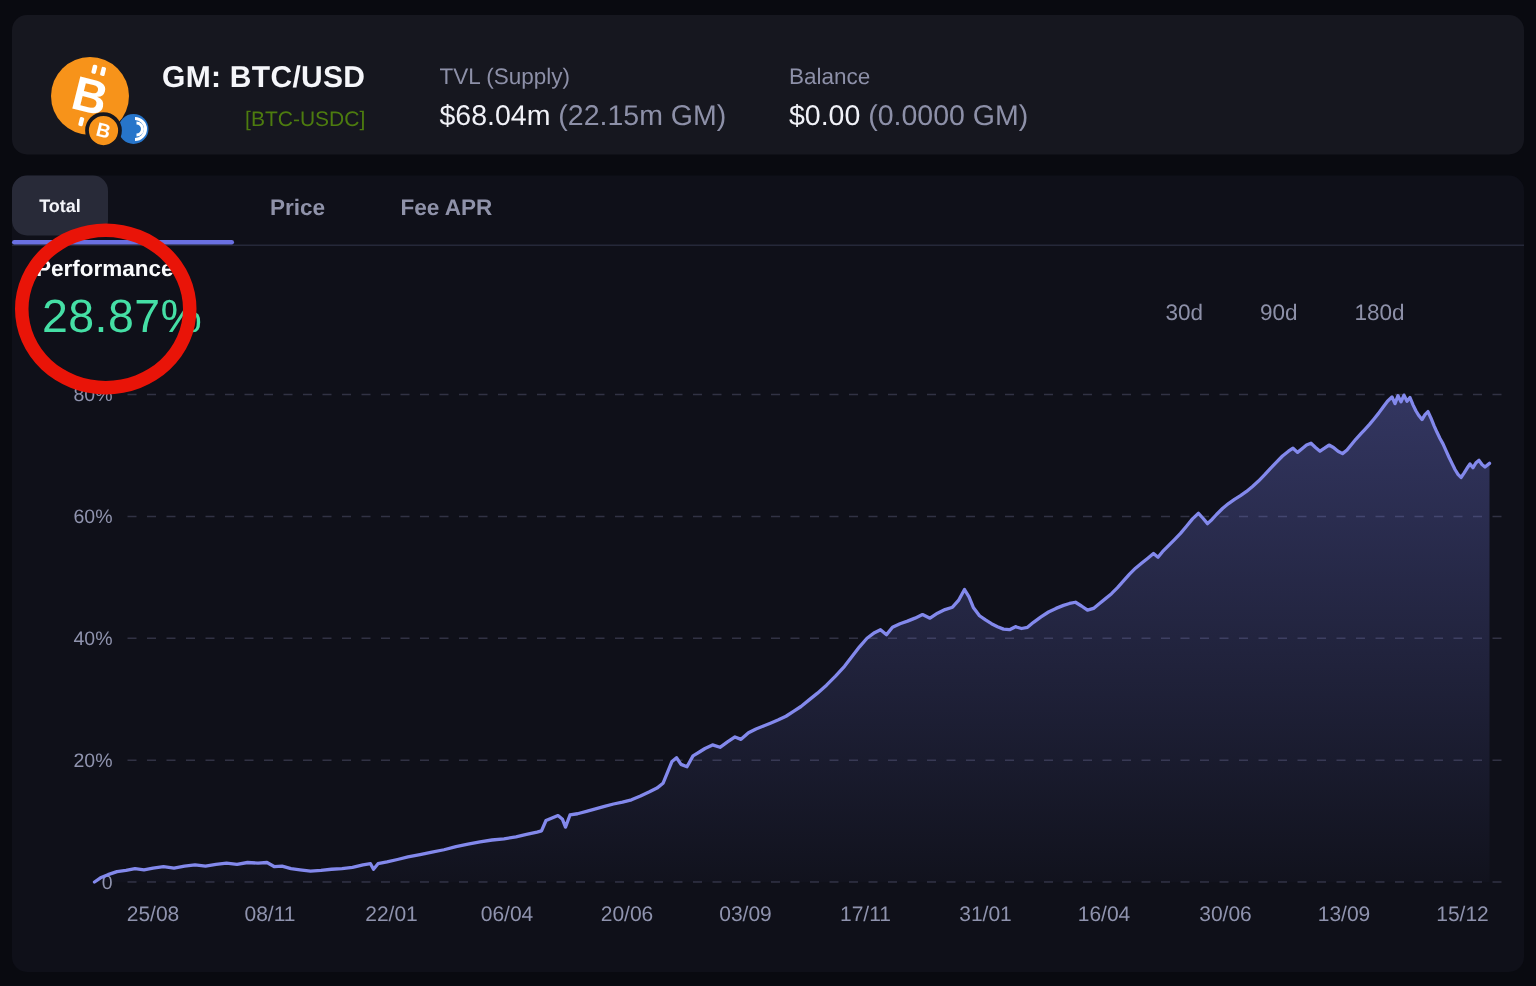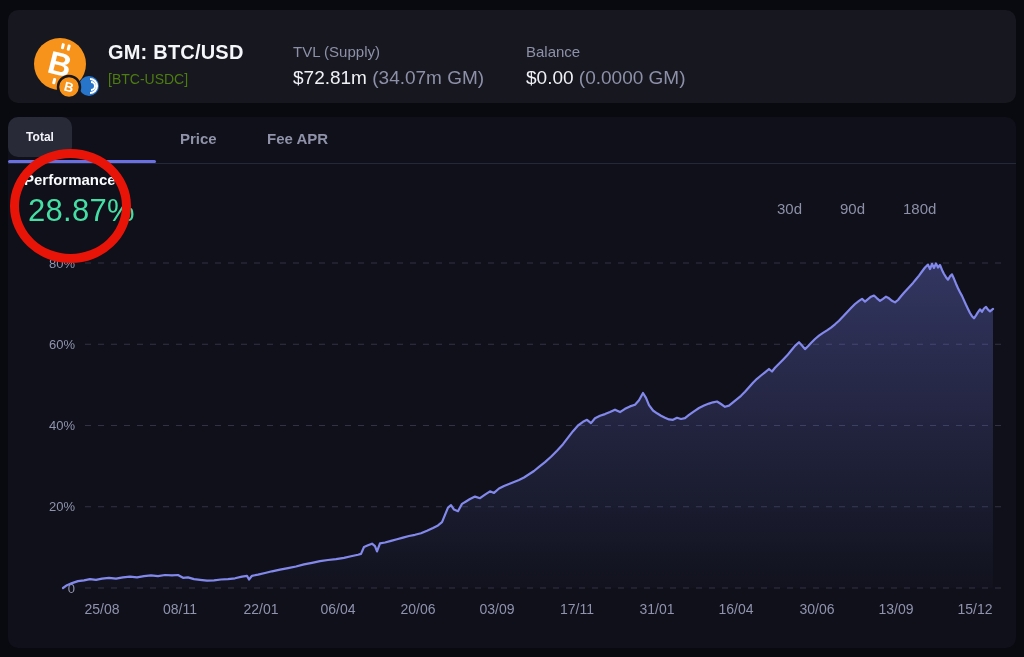--- a/index.html
+++ b/index.html
@@ -5,21 +5,21 @@
   html,body{margin:0;padding:0;background:#090a10;}
   body{width:1024px;height:657px;position:relative;overflow:hidden;
        font-family:"Liberation Sans", sans-serif;color:#eceef4;}
   .card{position:absolute;background:#14151e;border-radius:10px;}
   
   #header-card{left:8px;top:10px;width:1008px;height:93px;background:#16171f;}
   .hrow{position:absolute;display:flex;flex-direction:column;}
   .lbl{font-size:15px;color:#8d90a8;}
   .val{font-size:19px;color:#f0f1f7;font-weight:500;margin-top:7px;white-space:nowrap;}
   .val .dim{color:#8d90a8;font-weight:400;}
-  #market-title{left:100px;top:31px;}
+  #market-title{left:100px;top:31px;text-align:right;}
   #market-title .t{font-size:20px;font-weight:700;color:#f5f6fa;letter-spacing:.2px;}
   #market-title .s{font-size:14px;color:#4d7c0f;margin-top:7px;}
   
   #main-card{left:8px;top:117px;width:1008px;height:531px;background:#0f1019;}
   .tab{position:absolute;top:13px;font-size:15px;color:#8f92a9;cursor:pointer;font-weight:bold;}
   .tab.active{color:#fafbfd;font-weight:700;margin-top:41px;}
   #tab-underline{position:absolute;left:0;top:43px;width:148px;height:3px;background:#6a70e2;border-radius:2px;}
   #tab-divider{position:absolute;left:0;top:46px;width:1008px;height:1px;background:rgba(120,126,175,.22);}
   #perf-value{position:absolute;left:20px;top:76px;font-size:31px;font-weight:500;color:#45dfa5;letter-spacing:.3px;}
   #perf-label{position:absolute;left:125px;top:85px;font-size:15px;color:#8d90a8;}
@@ -56,22 +56,22 @@
   </svg>
 
   <div class="hrow" id="market-title">
     <span class="t">GM: BTC/USD</span>
     <span class="s">[BTC-USDC]</span>
   </div>
 
   <div class="hrow" style="left:285px;top:33px;">
     <span class="lbl">TVL (Supply)</span>
     <span class="val">
-      <span>$72.81m</span>
-      <span class="dim">(34.07m GM)</span>
+      <span>$68.04m</span>
+      <span class="dim">(22.15m GM)</span>
     </span>
   </div>
 
   <div class="hrow" style="left:518px;top:33px;">
     <span class="lbl">Balance</span>
     <span class="val">
       <span>$0.00</span>
       <span class="dim">(0.0000 GM)</span>
     </span>
   </div>

